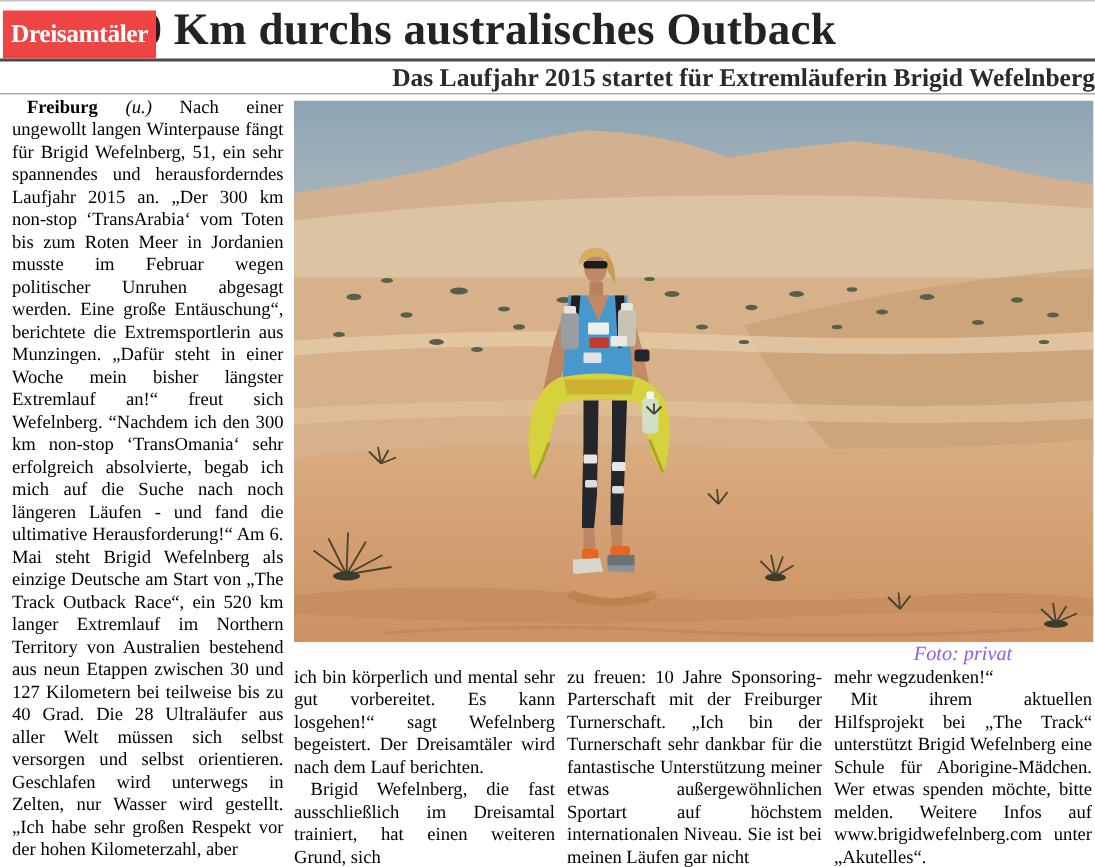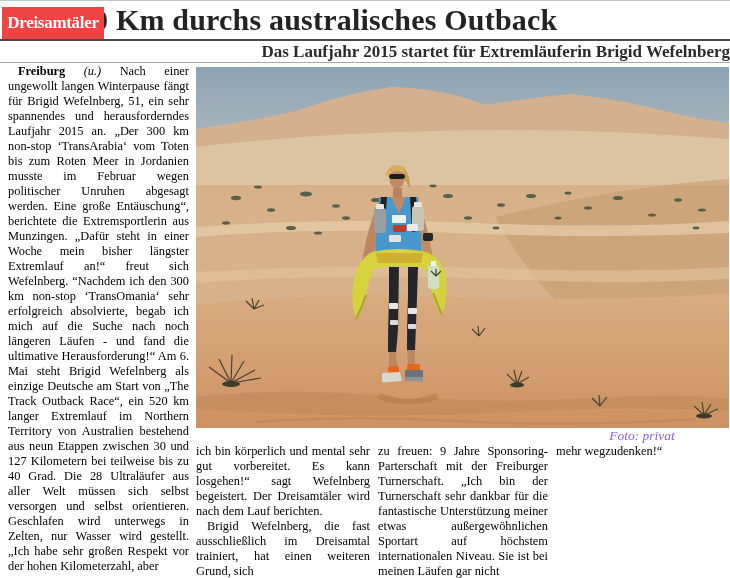--- a/index.html
+++ b/index.html
@@ -178,18 +178,19 @@
 </div>
 
 <div class="photo-caption">Foto: privat</div>
 
 <div class="bodycol col2">
   <p>ich bin körperlich und mental sehr gut vorbereitet. Es kann losgehen!“ sagt Wefelnberg begeistert. Der Dreisamtäler wird nach dem Lauf berichten.</p>
   <p class="indent">Brigid Wefelnberg, die fast ausschließlich im Dreisamtal trainiert, hat einen weiteren Grund, sich</p>
 </div>
 
 <div class="bodycol col3">
-  <p>zu freuen: 9 Jahre Sponsoring-Parterschaft mit der Freiburger Turnerschaft. „Ich bin der Turnerschaft sehr dankbar für die fantastische Unterstützung meiner etwas außergewöhnlichen Sportart auf höchstem internationalen Niveau. Sie ist bei meinen Läufen gar nicht</p>
+  <p>zu freuen: 10 Jahre Sponsoring-Parterschaft mit der Freiburger Turnerschaft. „Ich bin der Turnerschaft sehr dankbar für die fantastische Unterstützung meiner etwas außergewöhnlichen Sportart auf höchstem internationalen Niveau. Sie ist bei meinen Läufen gar nicht</p>
 </div>
 
 <div class="bodycol col4">
   <p>mehr wegzudenken!“</p>
+  <p class="indent">Mit ihrem aktuellen Hilfsprojekt bei „The Track“ unterstützt Brigid Wefelnberg eine Schule für Aborigine-Mädchen. Wer etwas spenden möchte, bitte melden. Weitere Infos auf www.brigidwefelnberg.com unter „Akutelles“.</p>
 </div>
 
 </body></html>

